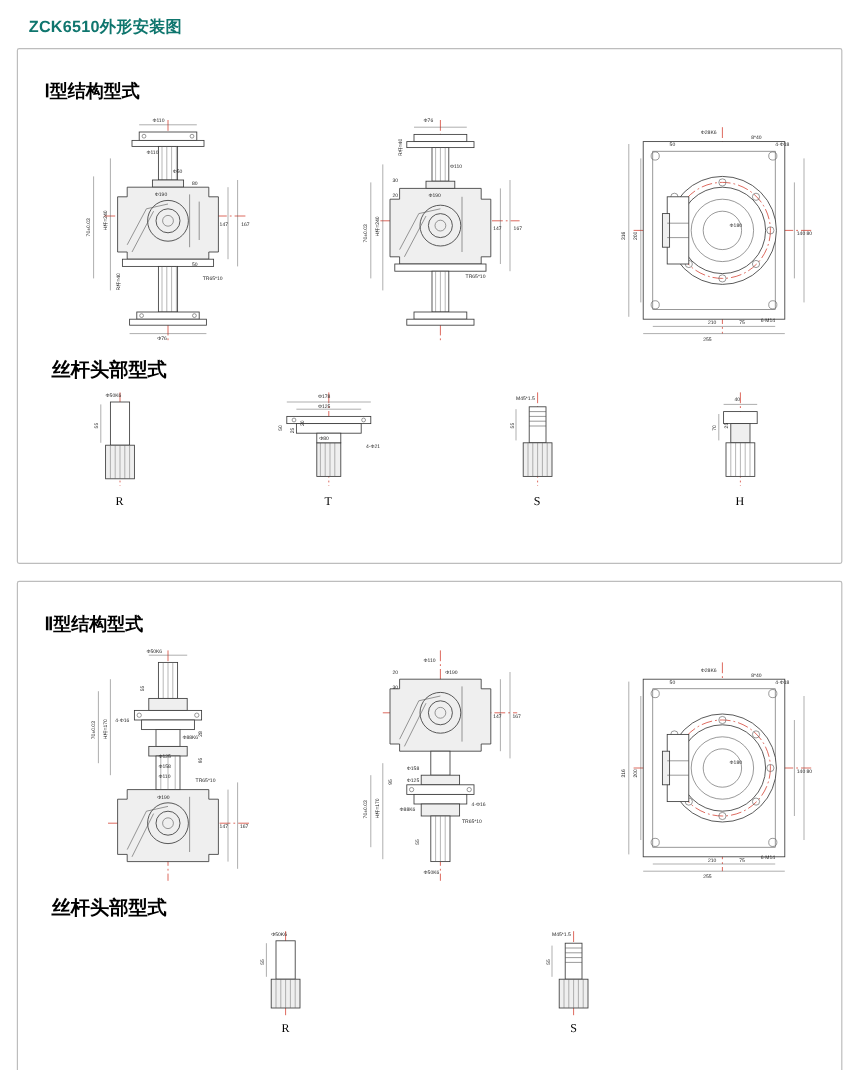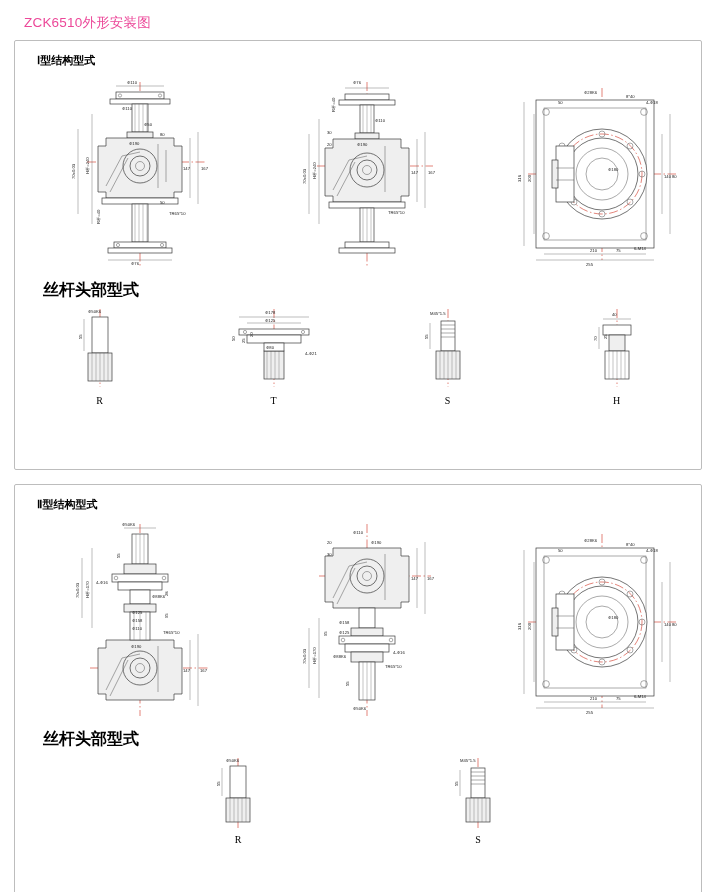--- a/index.html
+++ b/index.html
@@ -17,39 +17,39 @@
   }
   .page {
     position: relative;
     width: 716px;
     height: 892px;
     box-sizing: border-box;
     padding: 10px 14px;
   }
   .page-title {
     font-size: 13.5px;
-    font-weight: normal;
+    font-weight: bold;
     letter-spacing: 0.2px;
     margin: 4px 0 8px 10px;
-    color: #ec4899;
+    color: #0f766e;
   }
   .panel {
     border: 1px solid #bdbdbd;
     border-radius: 2px;
     background: #fff;
     box-sizing: border-box;
     position: relative;
   }
   .panel-1 { height: 430px; margin-bottom: 14px; }
   .panel-2 { height: 423px; }
   .section-label {
-    font-size: 11px;
+    font-size: 15px;
     font-weight: bold;
     color: #000;
-    margin: 12px 0 0 22px;
+    margin: 26px 0 0 22px;
   }
   .sub-label {
     font-size: 16px;
     font-weight: bold;
     color: #000;
     margin: 6px 0 0 28px;
   }
   .row {
     position: relative;
     display: flex;

